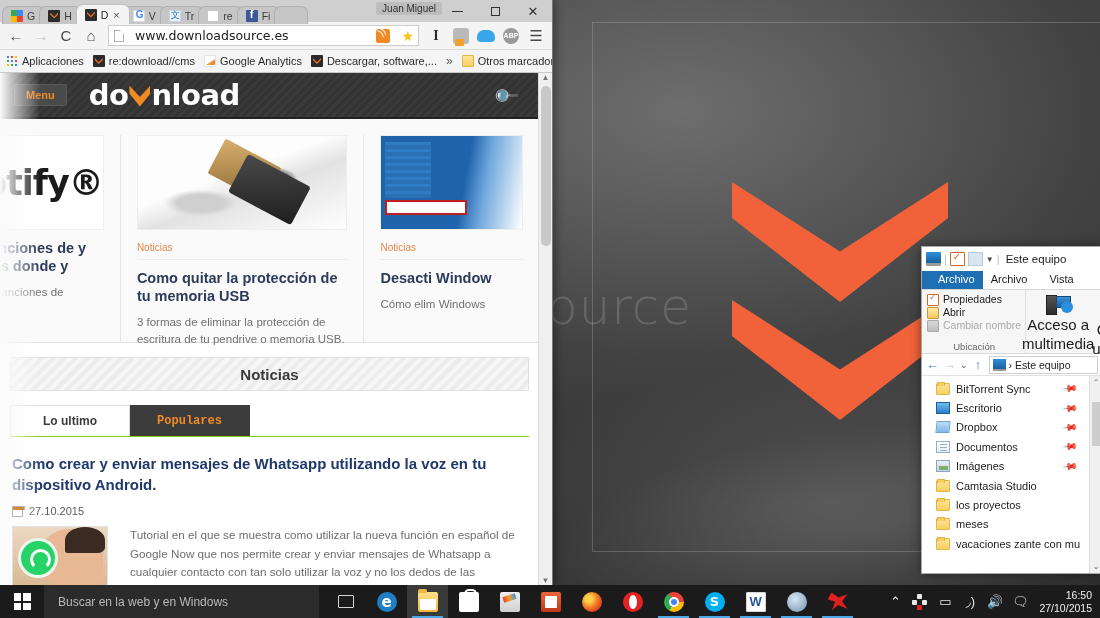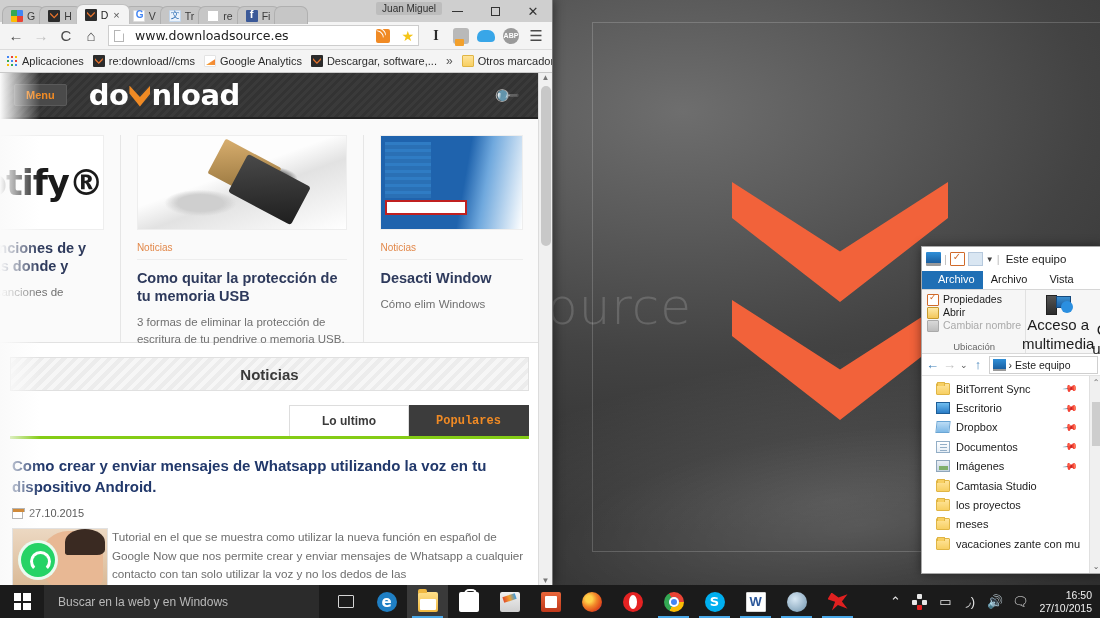--- a/index.html
+++ b/index.html
@@ -295,34 +295,34 @@
                 margin-top: 9px; }
   .card-desc { font-size: 11.5px; color:#707070; line-height: 17px; margin-top: 9px; }
   .fade-l { position:absolute; left:0; top:0; width:40px; height:100%;
             background:linear-gradient(90deg,#fafafa,rgba(250,250,250,0)); pointer-events:none; }
 
   .news-band { margin: 14px 10px 0 10px; height: 34px;
                background: repeating-linear-gradient(135deg,#f6f6f6 0 4px,#ececec 4px 8px);
                border:1px solid #e0e0e0; display:flex; align-items:center; justify-content:center; }
   .news-band span { font-size: 15px; font-weight:bold; color:#3a3a3a; }
 
-  .tabs-row { margin: 14px 10px 8px 10px; display:flex; border-bottom: 3px solid #84cc16; justify-content: flex-end; }
+  .tabs-row { margin: 14px 10px 8px 10px; display:flex; border-bottom: 1px solid #84cc16; }
   .pg-tab { padding: 8px 0; width: 120px; text-align:center; font-size: 12px;
             color:#3a3a3a; font-weight:bold; border:1px solid #ddd; border-bottom:none;
             background:#fff; }
   .pg-tab.sel { background:#3c3c3c; color:#f08a24; border-color:#3c3c3c; }
   .pg-tab.plain { border-left:none;font-family:Liberation Mono, monospace; }
 
   .article { margin: 16px 12px 0 12px; }
   .art-title { font-size: 15px; font-weight:bold; color:#21386b; line-height: 21px; }
   .art-date { display:flex; align-items:center; gap:6px; margin-top: 10px;
               font-size: 11px; color:#5a5a5a; }
   .cal-ico { width:11px; height:11px; background:#fff; border:1px solid #b5b5b5; position:relative;}
   .cal-ico::before{content:"";position:absolute;left:-1px;top:-1px;width:11px;height:3px;background:#d08a3a;border:1px solid #b5b5b5;border-bottom:none;}
-  .art-body { display:flex; gap: 4px; margin-top: 9px; }
+  .art-body { display:flex; gap: 22px; margin-top: 9px; }
   .art-thumb { width: 96px; height: 62px; flex:0 0 auto;
      background: linear-gradient(#ecd8c2, #d9b894); position:relative; overflow:hidden;
      border:1px solid #e2e2e2; }
   .art-thumb .face { position:absolute; right:4px; top:2px; width:62px; height:58px;
      background:#e8b894; border-radius: 44% 30% 20% 40%; }
   .art-thumb .hair { position:absolute; right:2px; top:0px; width:40px; height:26px;
      background:#3a2a22; border-radius: 50% 50% 20% 10%; }
   .art-thumb .wa { position:absolute; left:8px; top:14px; width:34px; height:34px;
      border-radius:50%; background:#25d366; box-shadow: 0 0 0 3px #eafaf0; }
   .art-thumb .wa::after{content:"";position:absolute;left:9px;top:8px;width:15px;height:15px;

